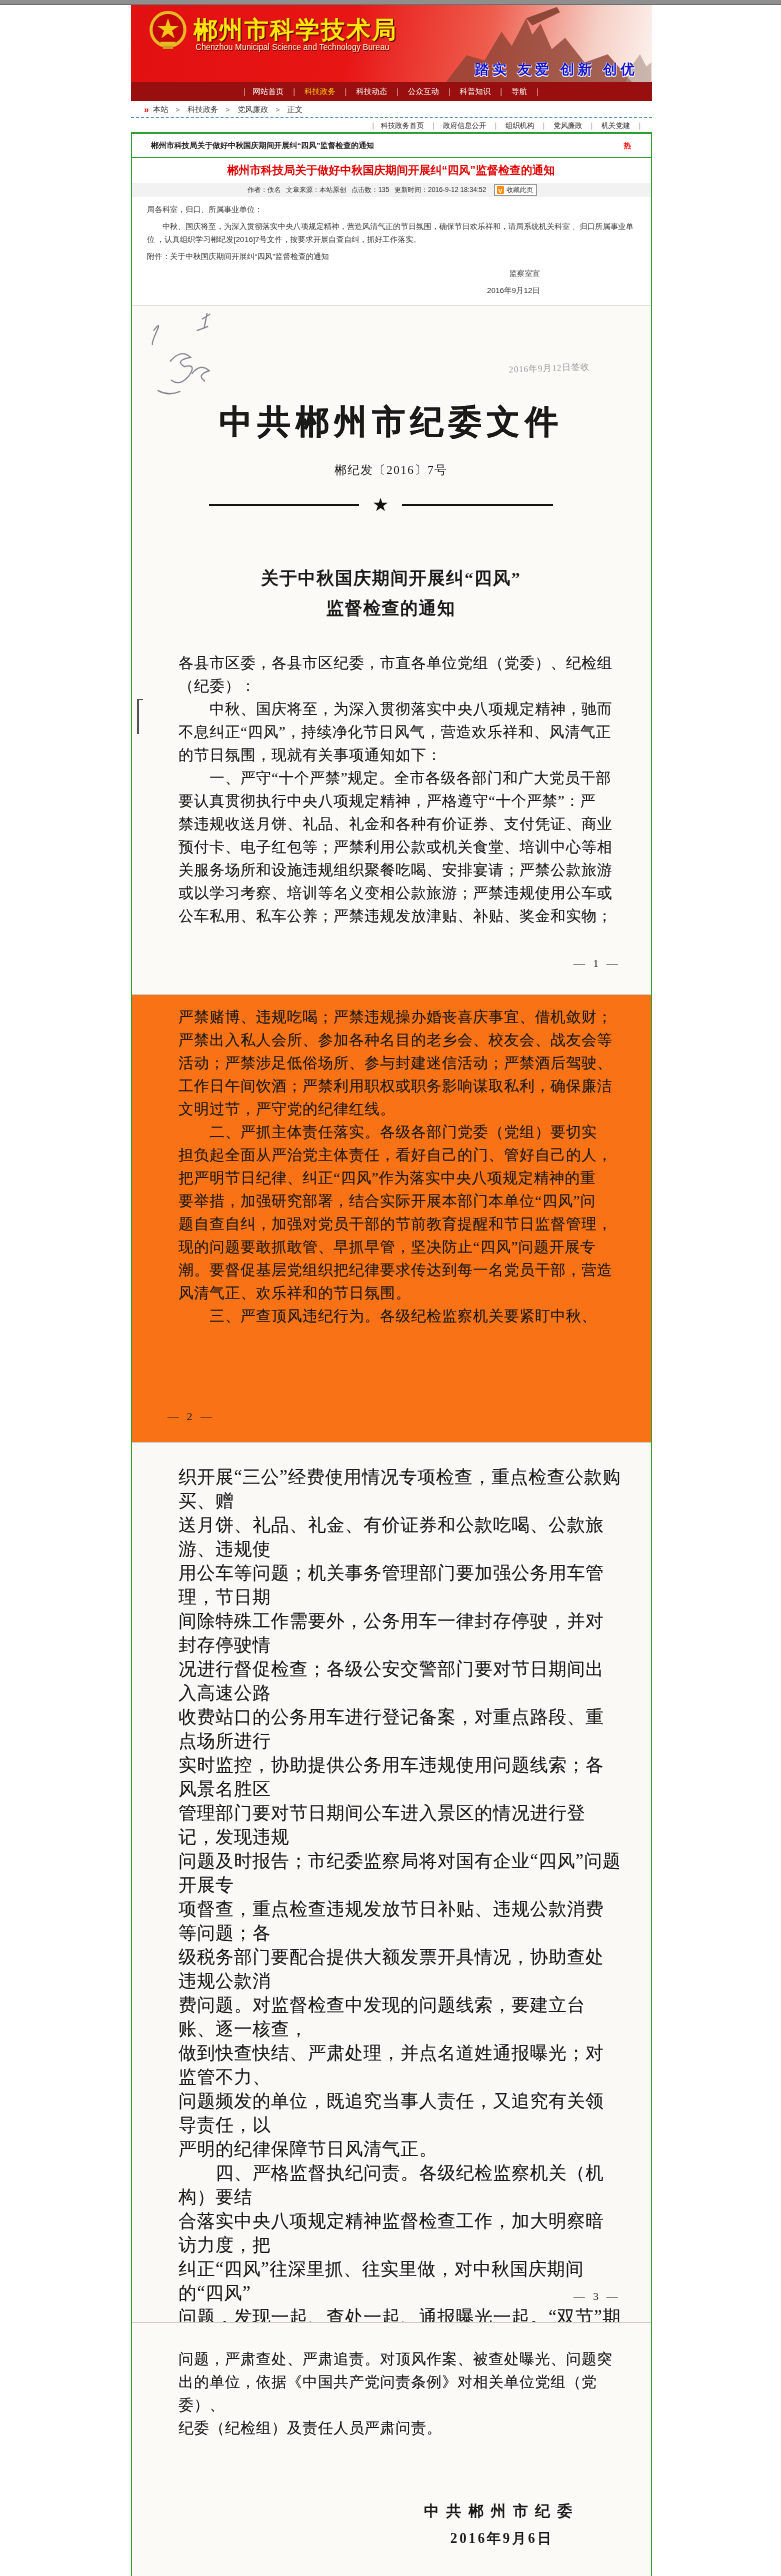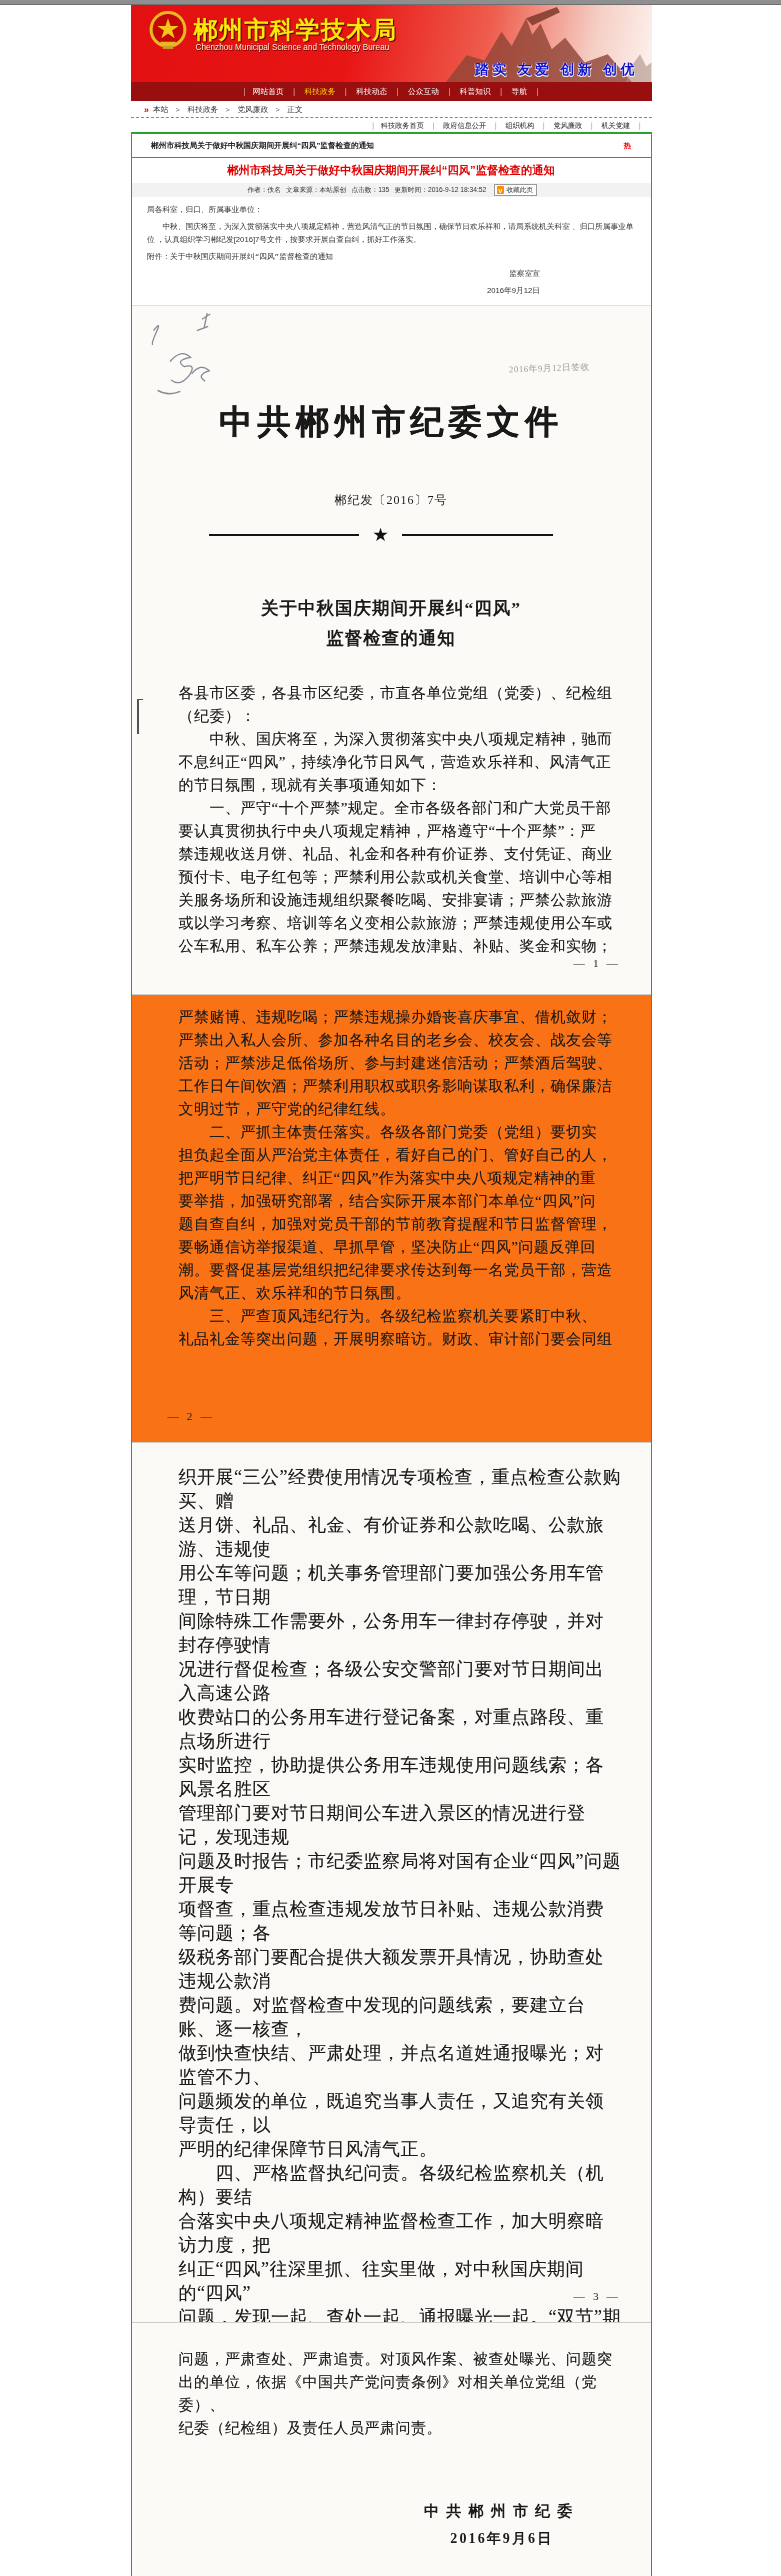--- a/index.html
+++ b/index.html
@@ -31,36 +31,36 @@
   .greenbox{border:1px solid #2fa02f;border-top-width:2.1px;background:#fff;}
   .headbar{display:flex;justify-content:space-between;align-items:center;padding:6.7px 19.6px 5.7px 19.6px;border-bottom:1.5px solid #2fa02f;}
   .headbar .t{font-size:7.7px;font-weight:bold;color:#222;}
   .hot{color:#f00;font-size:7.2px;font-weight:bold;}
   .art-title{text-align:center;font-size:11.3px;font-weight:bold;color:#e00000;padding:5.7px 0 4.6px;}
   .meta{background:#f2f2f2;display:flex;justify-content:center;align-items:center;gap:5.2px;font-size:6.7px;color:#333;height:14.4px;}
   .favbtn{display:inline-flex;align-items:center;gap:2.1px;border:0.5px solid #9a9a9a;background:#fff;padding:0.5px 3.1px 0.5px 1.5px;cursor:pointer;}
   .favicon{width:7.7px;height:7.7px;background:#ff8c00;color:#fff;font-weight:bold;font-size:6.2px;display:flex;align-items:center;justify-content:center;border-radius:1px;}
   .art-body{padding:6.7px 15.5px 0;font-size:7.7px;line-height:12.4px;color:#333;}
   .art-body p{margin:0 0 4.6px;}
-  .attach{margin:8.2px 0 5.2px;font-family:Liberation Mono, monospace;}
+  .attach{margin:8.2px 0 5.2px;}
   .attach a{color:#333;text-decoration:none;}
   .sign-line{text-align:right;padding-right:95px;margin:3.1px 0 0;}
   
   .scan{margin-top:8.2px;background:#fbfaf7;border-top:0.5px solid #e2e0da;font-family:"Liberation Serif","DejaVu Serif",serif;color:#1a1a1a;}
   .scan-page{position:relative;overflow:hidden;}
   .scan-page + .scan-page{border-top:0.5px solid #cfcdc6;}
   .pg1{height:688px;}
   .pg2{height:447px;background:#f97316;}
   .pg3{height:879px;background:#faf9f5;}
   .pg4{height:498px;}
   .scan-line{font-size:15px;line-height:23px;padding:0 29px 0 47px;letter-spacing:0.5px;text-shadow:0 0 0.5px rgba(25,25,25,.4);}
   .pg3 .scan-line{font-size:18px;line-height:24px;}
   .ln-pre{font-weight:normal;}
   .doc-h1{text-align:center;font-size:33px;line-height:52px;font-weight:bold;letter-spacing:5.2px;margin:90px 0 0;text-shadow:0.5px 0 0 #000;}
-  .doc-num{text-align:center;font-size:12px;line-height:16.5px;margin-top:44px;letter-spacing:1px;}
+  .doc-num{text-align:center;font-size:12px;line-height:16.5px;margin-top:14px;letter-spacing:1px;}
   .star-div{display:flex;align-items:center;margin:15.5px 98px 0 77px;}
   .star-div .bar{flex:1;height:2.1px;background:#141414;}
   .star-div .star{font-size:18.5px;margin:0 13.4px;color:#111;}
   .doc-title{text-align:center;font-size:17.5px;font-weight:bold;line-height:30px;margin-top:47px;letter-spacing:1px;}
   .pg1 .lines{margin-top:29px;}
   .pg2 .lines{padding-top:11.3px;}
   .pg3 .lines{padding-top:21.6px;}
   .pg4 .lines{padding-top:25px;}
   .pagenum{position:absolute;font-size:11.3px;letter-spacing:2.6px;color:#222;}
   .pn1{right:30px;bottom:25px;}
@@ -268,25 +268,24 @@
         <div class="scan-line"><span class="ln-pre"></span><span>严禁赌博、违规吃喝；严禁违规操办婚丧喜庆事宜、借机敛财；</span></div>
             <div class="scan-line"><span class="ln-pre"></span><span>严禁出入私人会所、参加各种名目的老乡会、校友会、战友会等</span></div>
             <div class="scan-line"><span class="ln-pre"></span><span>活动；严禁涉足低俗场所、参与封建迷信活动；严禁酒后驾驶、</span></div>
             <div class="scan-line"><span class="ln-pre"></span><span>工作日午间饮酒；严禁利用职权或职务影响谋取私利，确保廉洁</span></div>
             <div class="scan-line"><span class="ln-pre"></span><span>文明过节，严守党的纪律红线。</span></div>
             <div class="scan-line"><span class="ln-pre">　　二、严抓主体责任落实。</span><span>各级各部门党委（党组）要切实</span></div>
             <div class="scan-line"><span class="ln-pre"></span><span>担负起全面从严治党主体责任，看好自己的门、管好自己的人，</span></div>
             <div class="scan-line"><span class="ln-pre"></span><span>把严明节日纪律、纠正“四风”作为落实中央八项规定精神的重</span></div>
             <div class="scan-line"><span class="ln-pre"></span><span>要举措，加强研究部署，结合实际开展本部门本单位“四风”问</span></div>
             <div class="scan-line"><span class="ln-pre"></span><span>题自查自纠，加强对党员干部的节前教育提醒和节日监督管理，</span></div>
-            <div class="scan-line"><span class="ln-pre"></span><span>要畅通信访举报渠道、早抓早管，坚决防止“四风”问题反弹回</span></div>
+            <div class="scan-line"><span class="ln-pre"></span><span>现的问题要敢抓敢管、早抓早管，坚决防止“四风”问题开展专</span></div>
             <div class="scan-line"><span class="ln-pre"></span><span>潮。要督促基层党组织把纪律要求传达到每一名党员干部，营造</span></div>
             <div class="scan-line"><span class="ln-pre"></span><span>风清气正、欢乐祥和的节日氛围。</span></div>
             <div class="scan-line"><span class="ln-pre">　　三、严查顶风违纪行为。</span><span>各级纪检监察机关要紧盯中秋、</span></div>
-            <div class="scan-line"><span class="ln-pre"></span><span>礼品礼金等突出问题，开展明察暗访。财政、审计部门要会同组</span></div>
           </div>
         <div class="pagenum pn2">— 2 —</div>
       </div>
 
       <div class="scan-page pg3">
         <div class="lines">
 
         <div class="scan-line"><span class="ln-pre"></span><span>织开展“三公”经费使用情况专项检查，重点检查公款购买、赠</span></div>
             <div class="scan-line"><span class="ln-pre"></span><span>送月饼、礼品、礼金、有价证券和公款吃喝、公款旅游、违规使</span></div>
             <div class="scan-line"><span class="ln-pre"></span><span>用公车等问题；机关事务管理部门要加强公务用车管理，节日期</span></div>

